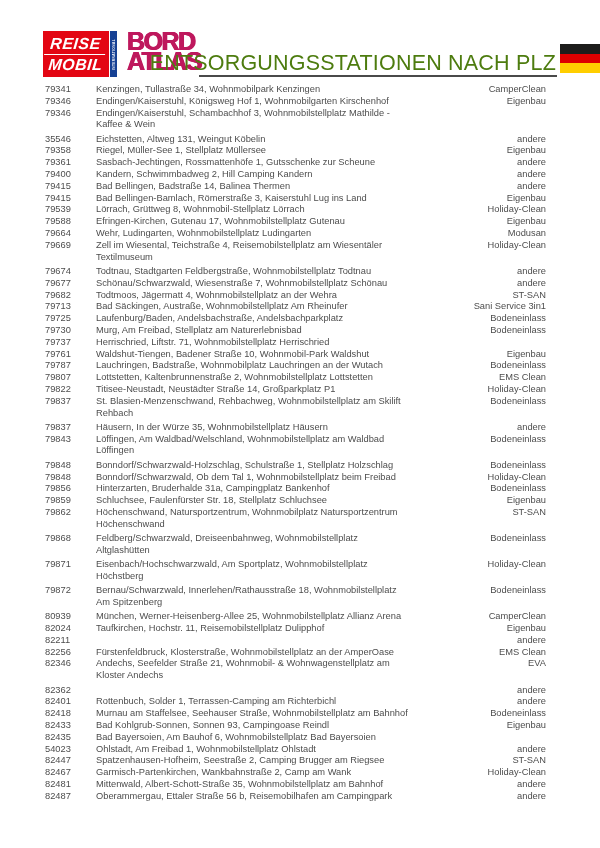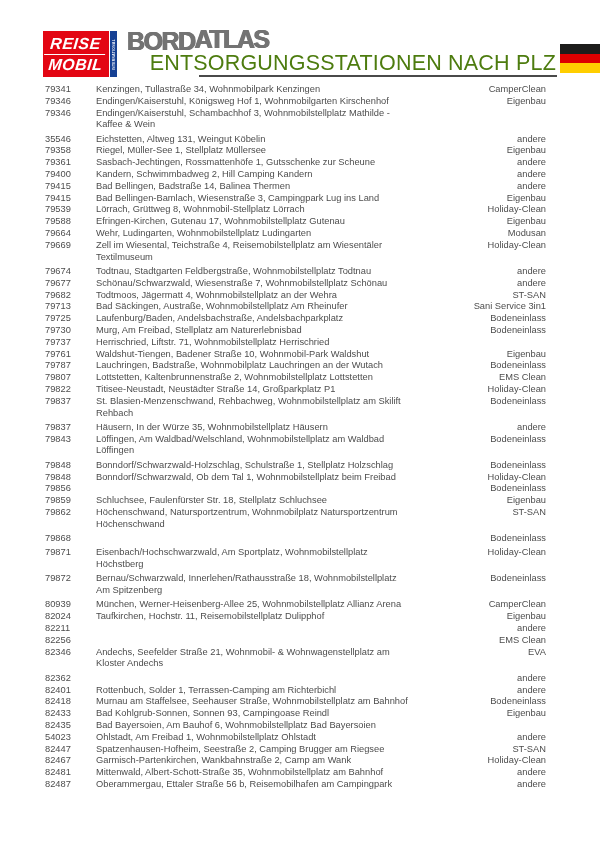--- a/index.html
+++ b/index.html
@@ -11,21 +11,21 @@
            display:flex;box-sizing:border-box;}
   .rm-text{flex:1;display:flex;flex-direction:column;justify-content:center;padding:1px 2px;min-width:0;}
   .rm-line{display:block;color:#fff;font-style:italic;font-weight:bold;font-size:16px;
            line-height:20px;text-align:center;letter-spacing:0.5px;transform:skewX(-5deg);}
   .rm-line.first{border-bottom:1.5px solid #fff;}
   .rm-strip{width:7px;background:#164194;margin-left:1px;border-left:1px solid #fff;
             display:flex;align-items:center;justify-content:center;overflow:hidden;}
   .rm-strip span{writing-mode:vertical-rl;transform:rotate(180deg);font-size:3.2px;
                  color:#fff;letter-spacing:0.4px;font-weight:bold;white-space:nowrap;}
 
-  .logo-ba{position:absolute;left:127px;top:30px;display:flex;flex-direction:row;color:#737373;}
+  .logo-ba{position:absolute;left:127px;top:30px;display:flex;flex-direction:column;color:#be185d;}
   .ba-line{font-weight:700;font-size:25px;line-height:21px;letter-spacing:-1.5px;
            text-shadow:0.6px 0 currentColor,-0.6px 0 currentColor;transform:scaleY(1.06);}
   .ba-line2{margin-top:-1px;}
 
   .title{position:absolute;top:51px;right:44px;margin:0;font-size:21.5px;font-weight:300;
          color:#4d7c0f;letter-spacing:0.2px;white-space:nowrap;}
   .rule{position:absolute;left:199px;right:43px;top:75px;height:1.6px;background:#4a4a4a;}
 
   .flag{position:absolute;left:560px;top:44px;width:40px;height:29px;
         display:flex;flex-direction:column;}
@@ -110,21 +110,21 @@
         <span class="desc">Kandern, Schwimmbadweg 2, Hill Camping Kandern</span>
         <span class="type">andere</span>
       </div>
       <div class="row">
         <span class="plz">79415</span>
         <span class="desc">Bad Bellingen, Badstraße 14, Balinea Thermen</span>
         <span class="type">andere</span>
       </div>
       <div class="row">
         <span class="plz">79415</span>
-        <span class="desc">Bad Bellingen-Bamlach, Wiesenstraße 3, Campingpark Lug ins Land</span>
+        <span class="desc">Bad Bellingen-Bamlach, Römerstraße 3, Kaiserstuhl Lug ins Land</span>
         <span class="type">Eigenbau</span>
       </div>
       <div class="row">
         <span class="plz">79539</span>
         <span class="desc">Lörrach, Grüttweg 8, Wohnmobil-Stellplatz Lörrach</span>
         <span class="type">Holiday-Clean</span>
       </div>
       <div class="row">
         <span class="plz">79588</span>
         <span class="desc">Efringen-Kirchen, Gutenau 17, Wohnmobilstellplatz Gutenau</span>
@@ -218,35 +218,38 @@
         <span class="desc">Bonndorf/Schwarzwald-Holzschlag, Schulstraße 1, Stellplatz Holzschlag</span>
         <span class="type">Bodeneinlass</span>
       </div>
       <div class="row">
         <span class="plz">79848</span>
         <span class="desc">Bonndorf/Schwarzwald, Ob dem Tal 1, Wohnmobilstellplatz beim Freibad</span>
         <span class="type">Holiday-Clean</span>
       </div>
       <div class="row">
         <span class="plz">79856</span>
+        <span class="desc">Hinterzarten, Bruderhalde 31a, Campingplatz Bankenhof</span>
         <span class="type">Bodeneinlass</span>
       </div>
       <div class="row">
         <span class="plz">79859</span>
         <span class="desc">Schluchsee, Faulenfürster Str. 18, Stellplatz Schluchsee</span>
         <span class="type">Eigenbau</span>
       </div>
       <div class="row wrapped">
         <span class="plz">79862</span>
         <span class="desc">Höchenschwand, Natursportzentrum, Wohnmobilplatz Natursportzentrum
 Höchenschwand</span>
         <span class="type">ST-SAN</span>
       </div>
       <div class="row wrapped">
         <span class="plz">79868</span>
+        <span class="desc">Feldberg/Schwarzwald, Dreiseenbahnweg, Wohnmobilstellplatz
+Altglashütten</span>
         <span class="type">Bodeneinlass</span>
       </div>
       <div class="row wrapped">
         <span class="plz">79871</span>
         <span class="desc">Eisenbach/Hochschwarzwald, Am Sportplatz, Wohnmobilstellplatz
 Höchstberg</span>
         <span class="type">Holiday-Clean</span>
       </div>
       <div class="row wrapped">
         <span class="plz">79872</span>
@@ -263,20 +266,21 @@
         <span class="plz">82024</span>
         <span class="desc">Taufkirchen, Hochstr. 11, Reisemobilstellplatz Dulipphof</span>
         <span class="type">Eigenbau</span>
       </div>
       <div class="row">
         <span class="plz">82211</span>
         <span class="type">andere</span>
       </div>
       <div class="row">
         <span class="plz">82256</span>
+        <span class="desc">Fürstenfeldbruck, Klosterstraße, Wohnmobilstellplatz an der AmperOase</span>
         <span class="type">EMS Clean</span>
       </div>
       <div class="row wrapped">
         <span class="plz">82346</span>
         <span class="desc">Andechs, Seefelder Straße 21, Wohnmobil- &amp; Wohnwagenstellplatz am
 Kloster Andechs</span>
         <span class="type">EVA</span>
       </div>
       <div class="row">
         <span class="plz">82362</span>

